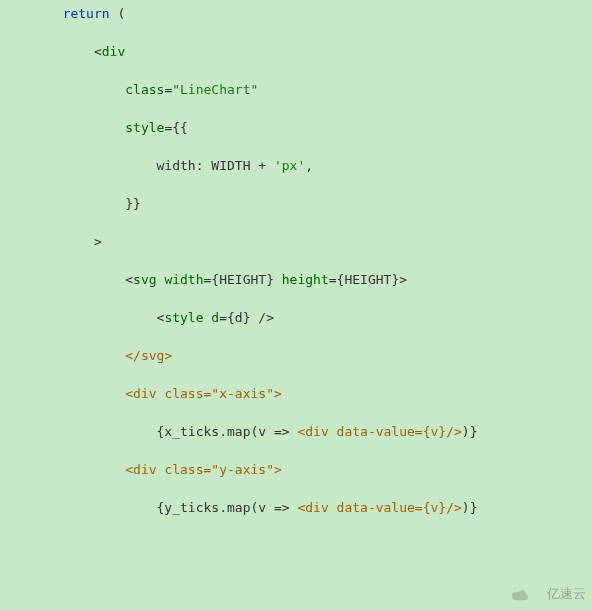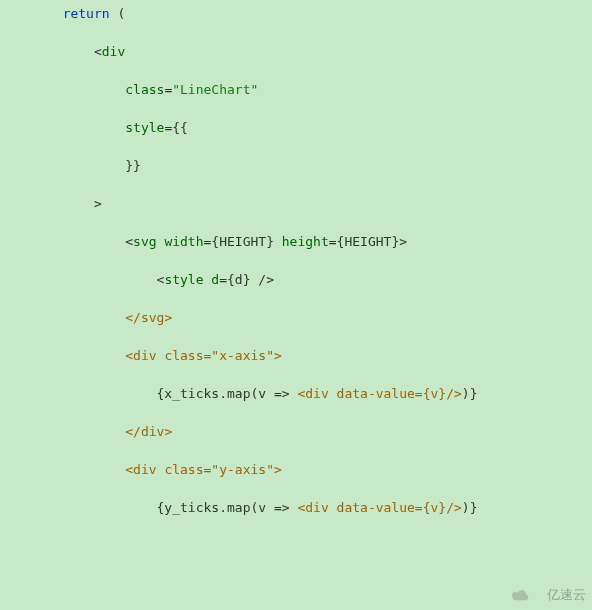--- a/index.html
+++ b/index.html
@@ -18,40 +18,40 @@
 .attr{color:#006400}                      
 .str{color:#177a17}                       
 .ident{color:#333}                        
 .br{color:#333}                       
 .plain{color:#333}
 
 .watermark{
   position:absolute;right:6px;bottom:6px;
   display:flex;align-items:center;gap:16px;
   color:rgba(100,100,100,.55);
-  font-family:Liberation Sans, sans-serif;font-size:13px;
+  font-family:Liberation Mono, monospace;font-size:13px;
   pointer-events:none;
 }
 .watermark svg{width:22px;height:12px;opacity:.55}
 </style>
 </head>
 <body>
 
 <pre><span class="line">        <span class="kw">return</span><span> (</span></span>
 <span class="line">            <span class="plain">&lt;</span><span class="tag">div</span></span>
 <span class="line">                <span class="attr">class</span><span>=</span><span class="str">"LineChart"</span></span>
 <span class="line">                <span class="attr">style</span><span>=</span><span class="br">{{</span></span>
+<span class="line">                    <span class="ident">width</span><span>: </span><span class="ident">WIDTH</span><span> + </span><span class="str">'px'</span><span>,</span></span>
 <span class="line">                <span class="br">}}</span></span>
 <span class="line">            <span class="plain">&gt;</span></span>
 <span class="line">                <span>&lt;</span><span class="tag">svg</span> <span class="attr">width</span><span>=</span><span class="ident">{HEIGHT}</span> <span class="attr">height</span><span>=</span><span class="ident">{HEIGHT}</span><span>&gt;</span></span>
 <span class="line">                    <span>&lt;</span><span class="tag">style</span> <span class="attr">d</span><span>=</span><span class="ident">{d}</span> <span>/</span><span>&gt;</span></span>
 <span class="line">                <span class="ctag">&lt;/<span>svg</span>&gt;</span></span>
 <span class="line">                <span class="ctag">&lt;<span>div</span> <span>class</span>=<span>"x-axis"</span>&gt;</span></span>
 <span class="line">                    <span class="plain">{x_ticks.map(v =&gt; </span><span class="ctag">&lt;<span>div</span> <span>data-value</span>=<span>{v}</span>/&gt;</span><span class="plain">)}</span></span>
-<span class="line">                <span class="ctag">&lt;/<span>div</span>&gt;</span></span>
 <span class="line">                <span class="ctag">&lt;<span>div</span> <span>class</span>=<span>"y-axis"</span>&gt;</span></span>
 <span class="line">                    <span class="plain">{y_ticks.map(v =&gt; </span><span class="ctag">&lt;<span>div</span> <span>data-value</span>=<span>{v}</span>/&gt;</span><span class="plain">)}</span></span>
 
 
 
 
 
 
 
 

